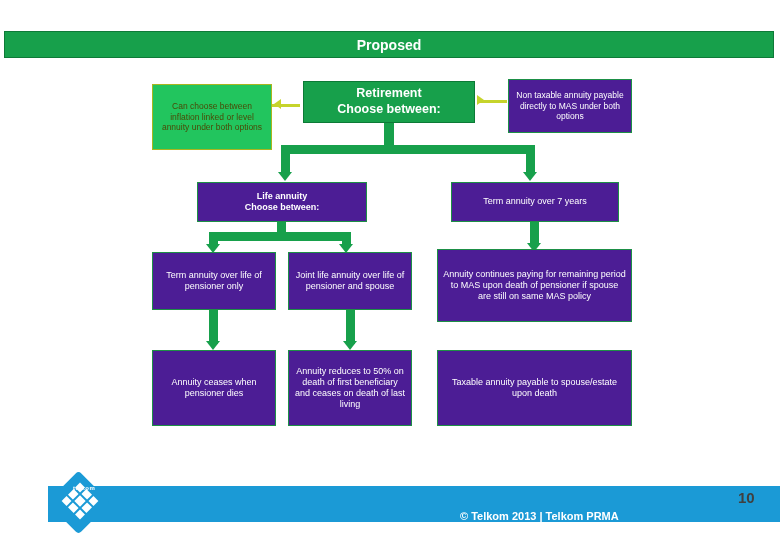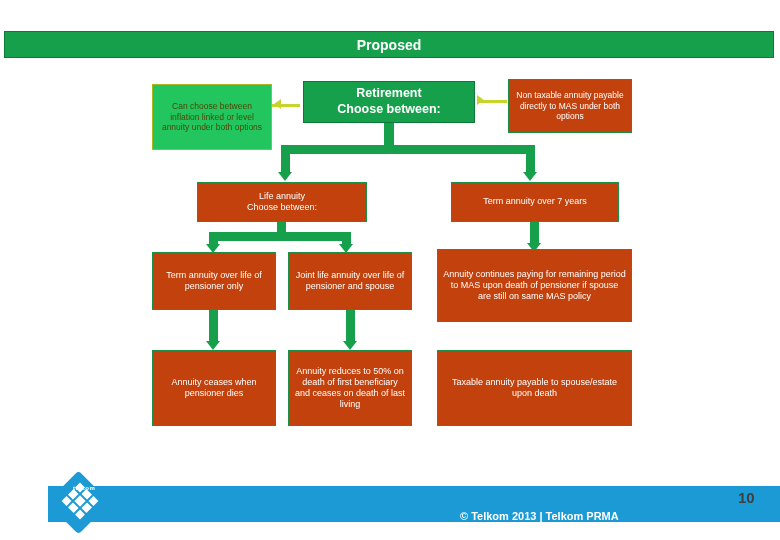--- a/index.html
+++ b/index.html
@@ -58,21 +58,21 @@
     text-align: center;
     line-height: 1.25;
     padding: 3px 5px;
   }
   .green {
     background: #17a04b;
     border: 1.5px solid #0c7a36;
     color: #ffffff;
   }
   .lightgreen {
-    background: #c2410c;
+    background: #4c1d95;
     border: 1.5px solid #1d8f46;
     color: #ffffff;
   }
   .olive {
     background: #22c55e;
     border: 1.5px solid #a9b61f;
     color: #4a4a07;
   }
   .b-small { font-size: 8.5px; }
   .b-mid   { font-size: 9px; }
@@ -211,21 +211,21 @@
   <div class="conn" style="left:384px; top:123px; width:10px; height:22px;"></div>
 
   <div class="conn" style="left:281px; top:145px; width:254px; height:9px;"></div>
 
   <div class="conn" style="left:281px; top:145px; width:9px; height:28px;"></div>
   <div class="arrow-down" style="left:278px; top:172px;"></div>
 
   <div class="conn" style="left:526px; top:145px; width:9px; height:28px;"></div>
   <div class="arrow-down" style="left:523px; top:172px;"></div>
 
-  <div class="box lightgreen b-mid" style="left:197px; top:182px; width:170px; height:40px; flex-direction:column;">
+  <div class="box lightgreen b-mid" style="left:197px; top:182px; width:170px; height:40px; flex-direction:column;font-weight:bold;">
     <span>Life annuity</span>
     <span>Choose between:</span>
   </div>
 
   <div class="box lightgreen b-mid" style="left:451px; top:182px; width:168px; height:40px;">Term annuity over 7 years</div>
 
   <div class="conn" style="left:277px; top:222px; width:9px; height:14px;"></div>
   <div class="conn" style="left:209px; top:232px; width:142px; height:9px;"></div>
   <div class="conn" style="left:209px; top:232px; width:9px; height:14px;"></div>
   <div class="arrow-down" style="left:206px; top:244px;"></div>

